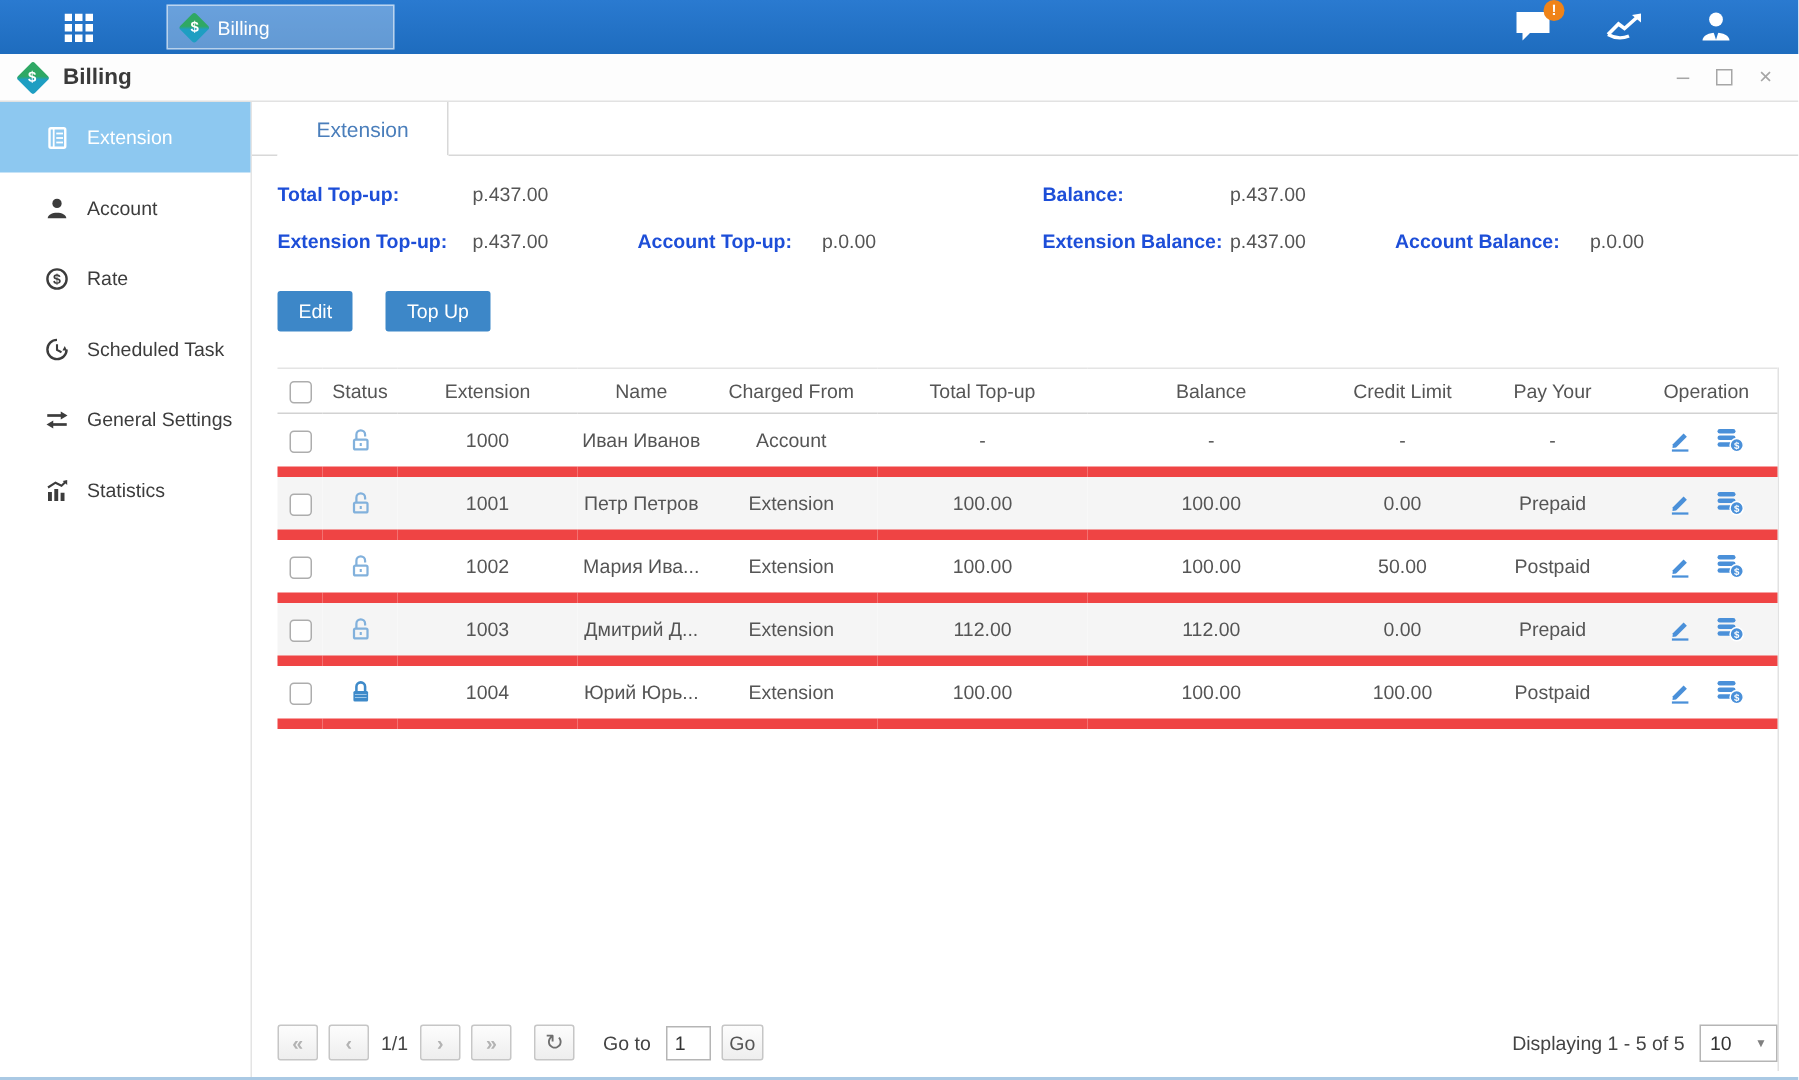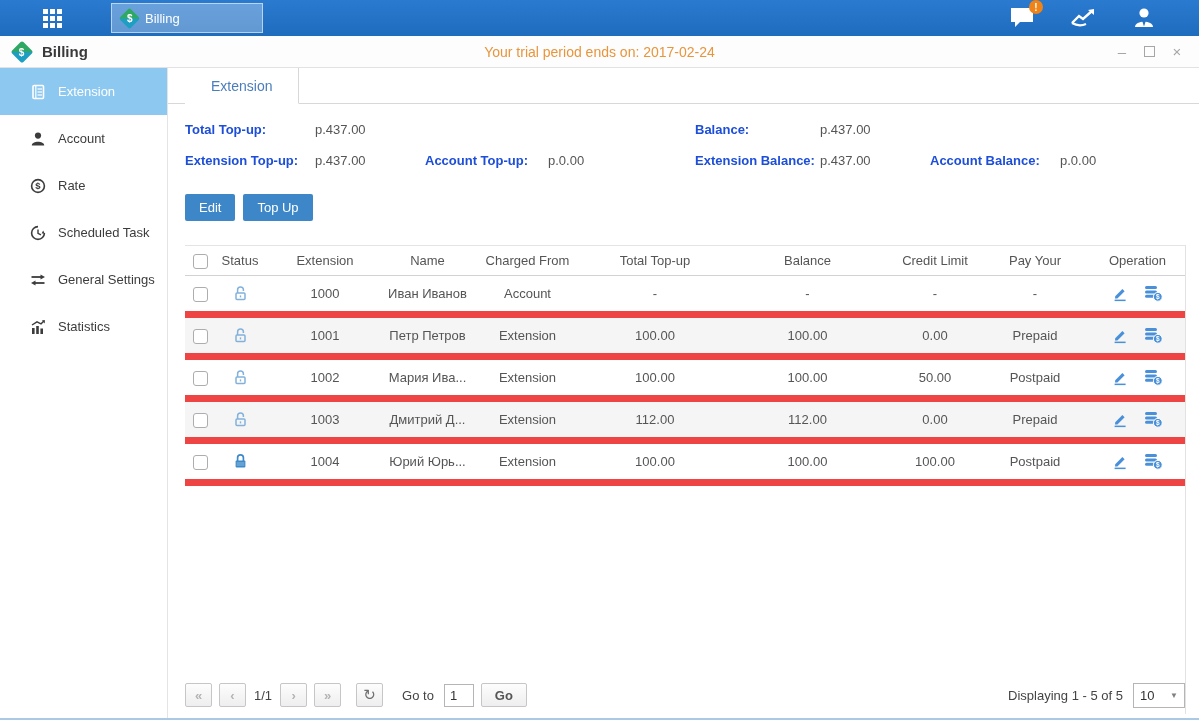--- a/index.html
+++ b/index.html
@@ -42,21 +42,21 @@
   .content { position:absolute; top:68px; left:168px; right:0; bottom:0; background:#fff; }
   .tabbar { height:36px; border-bottom:1px solid #d8d8d8; display:flex; padding-left:17px; }
   .tab { background:#fff; border-right:1px solid #d8d8d8; padding:0 26px; display:flex; align-items:center;
     color:#4a7ebb; font-size:14px; margin-bottom:-1px; border-bottom:1px solid #fff; cursor:pointer; }
 
   .summary { position:relative; height:66px; margin-top:10px; }
   .summary span { position:absolute; white-space:nowrap; }
   .s-label { font-weight:bold; color:#1d4ed8; }
   .r1 { top:8px; } .r2 { top:39px; }
 
-  .btn-row { margin:14px 0 0 17px; display:flex; gap:8px; }
+  .btn-row { margin:14px 0 0 17px; display:flex; gap:22px; }
   .btn { background:#3d87c8; color:#fff; border:none; border-radius:2px; height:27px; padding:0 14px;
     font-size:13px; font-family:"Liberation Sans",sans-serif; cursor:pointer; }
 
   
   .grid-panel { position:absolute; top:177px; left:17px; width:1001px; bottom:4px; border-right:1px solid #e2e2e2; }
   table { border-collapse:collapse; table-layout:fixed; width:1000px; }
   col.c-cb{width:30px;} col.c-st{width:50px;} col.c-ext{width:120px;} col.c-name{width:85px;}
   col.c-cf{width:115px;} col.c-tt{width:140px;} col.c-bal{width:165px;} col.c-cl{width:90px;}
   col.c-pt{width:110px;} col.c-op{width:95px;}
   thead td { height:30px; border-top:1px solid #e4e4e4; border-bottom:1px solid #d2d2d2; color:#555; text-align:center; }
@@ -73,21 +73,21 @@
   
   .pager { position:absolute; left:0; right:0; bottom:4px; height:30px; display:flex; align-items:center; }
   .pg-btn { width:27px; height:24px; border:1px solid #c6c6c6; border-radius:2px; margin-right:7px;
     background:linear-gradient(180deg,#fdfdfd,#eeeeee); color:#b3b3b3; font-size:13px; font-weight:bold;
     display:flex; align-items:center; justify-content:center; cursor:pointer; }
   .pg-refresh { color:#6f6f6f; font-weight:normal; font-size:15px; margin-left:8px; }
   .pg-ind { margin:0 8px 0 1px; color:#444; }
   .goto-label { margin:0 10px 0 12px; color:#444;text-align:center; }
   .goto-input { width:30px; height:23px; border:1px solid #b5b5b5; text-align:left; padding-left:5px;
     font-family:"Liberation Sans",sans-serif; font-size:13px; color:#333; }
-  .go-btn { margin-left:7px; color:#555; font-weight:bold; width:46px; }
+  .go-btn { margin-left:7px; color:#555; font-weight:normal; width:28px; }
   .pg-right { margin-left:auto; display:flex; align-items:center; }
   .displaying { color:#444; margin-right:10px; }
   .pagesize { width:52px; height:25px; border:1px solid #b5b5b5; display:flex; align-items:center;
     padding:0 6px; cursor:pointer; color:#333; background:#fff; }
   .pagesize .caret { margin-left:auto; color:#808080; font-size:8px; }
 </style>
 </head>
 <body>
 
 <div class="window">
@@ -136,21 +136,20 @@
         </svg>
       </span>
     </div>
   </div>
 
   <div class="titlebar">
     <span class="diamond">
         <b>$</b>
       </span>
     <span class="title-text">Billing</span>
-    <span class="trial">Your trial period ends on: 2017-02-24</span>
     <span class="winctrl">
       <span>–</span>
       <span class="wc-max"></span>
       <span>×</span>
     </span>
   </div>
 
   <div class="sidebar">
     <div class="side-item active">
       <svg width="16" height="16" viewBox="0 0 16 16">

